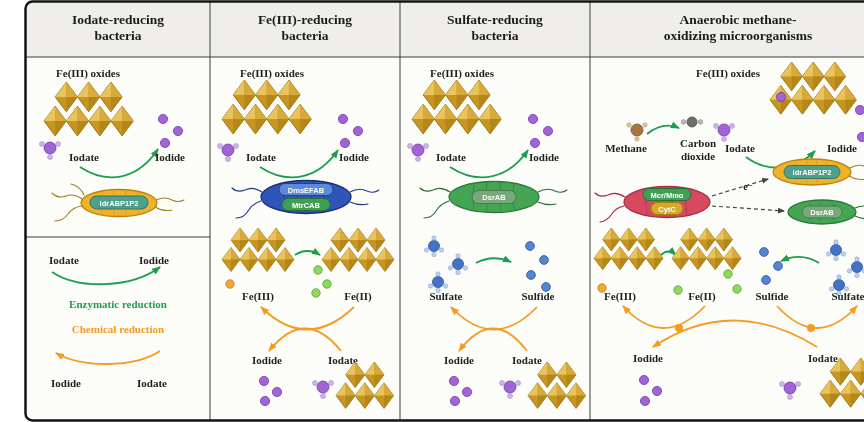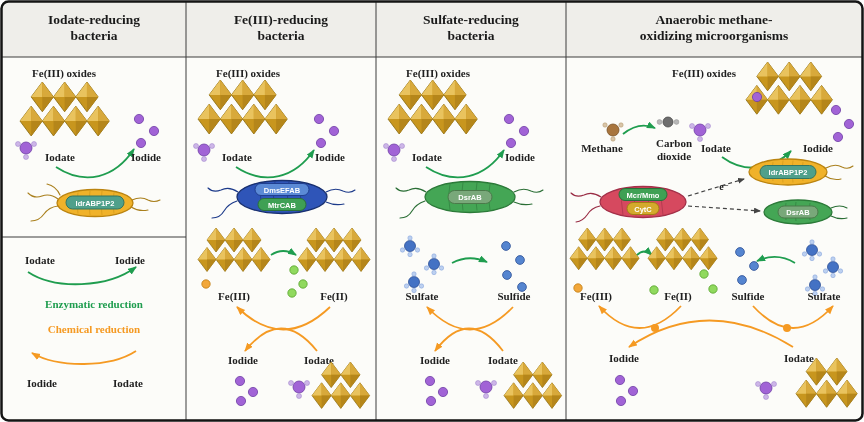--- a/index.html
+++ b/index.html
@@ -1,16 +1,16 @@
 <!DOCTYPE html>
 <html><head>
 <meta charset="utf-8">
 <style>
   html,body{margin:0;padding:0;background:#fff;}
-  .fig-wrap{position:relative;width:748px;height:422px;font-family:"Liberation Serif","DejaVu Serif",serif;}
+  .fig-wrap{position:relative;width:748px;height:422px;font-family:"Liberation Serif","DejaVu Serif",serif;padding-left:24px;}
   svg{display:block;}
   .t{font:bold 13.5px "Liberation Serif","DejaVu Serif",serif;fill:#1a1a1a;text-anchor:middle;}
   .lbl{font:bold 11px "Liberation Serif","DejaVu Serif",serif;fill:#1f1f1f;text-anchor:middle;}
   .lbl-g{font:bold 11px "Liberation Serif","DejaVu Serif",serif;fill:#1f9d4f;text-anchor:middle;}
   .lbl-o{font:bold 11px "Liberation Serif","DejaVu Serif",serif;fill:#f59a23;text-anchor:middle;}
   .lbl-e{font:bold 10px "Liberation Serif","DejaVu Serif",serif;fill:#222;text-anchor:middle;}
   .pill-t{font:bold 7.5px "Liberation Sans","DejaVu Sans",sans-serif;fill:#fff;text-anchor:middle;}
   .ar-g{fill:none;stroke:#1f9d4f;stroke-width:1.8;}
   .ar-o{fill:none;stroke:#f59a23;stroke-width:1.8;}
   .ar-k{fill:none;stroke:#444;stroke-width:1.2;stroke-dasharray:4 3;}

